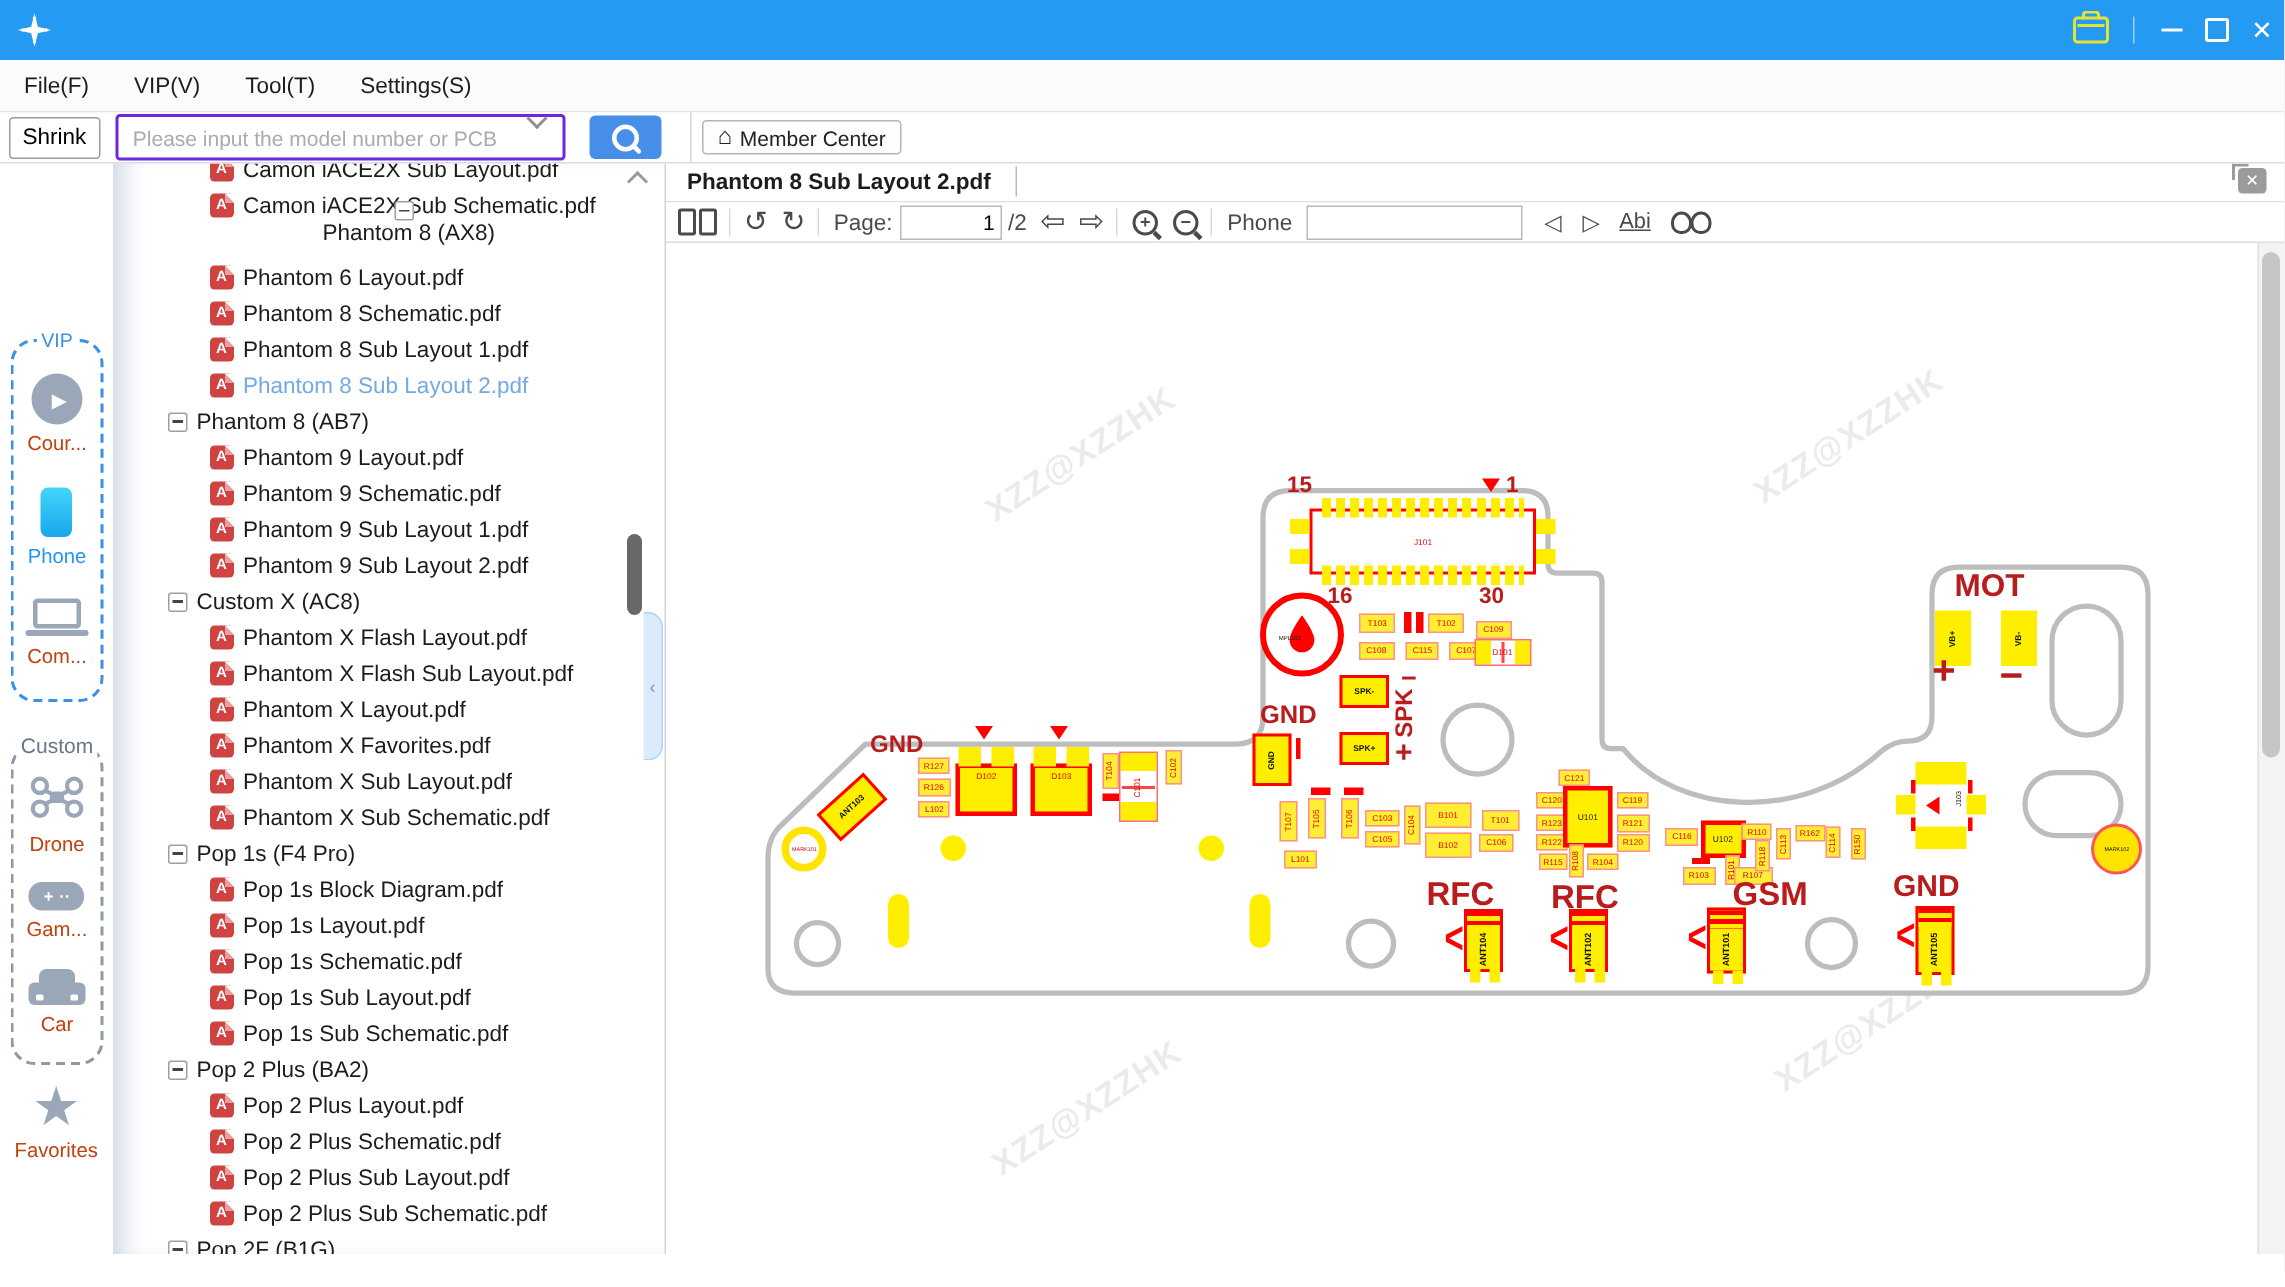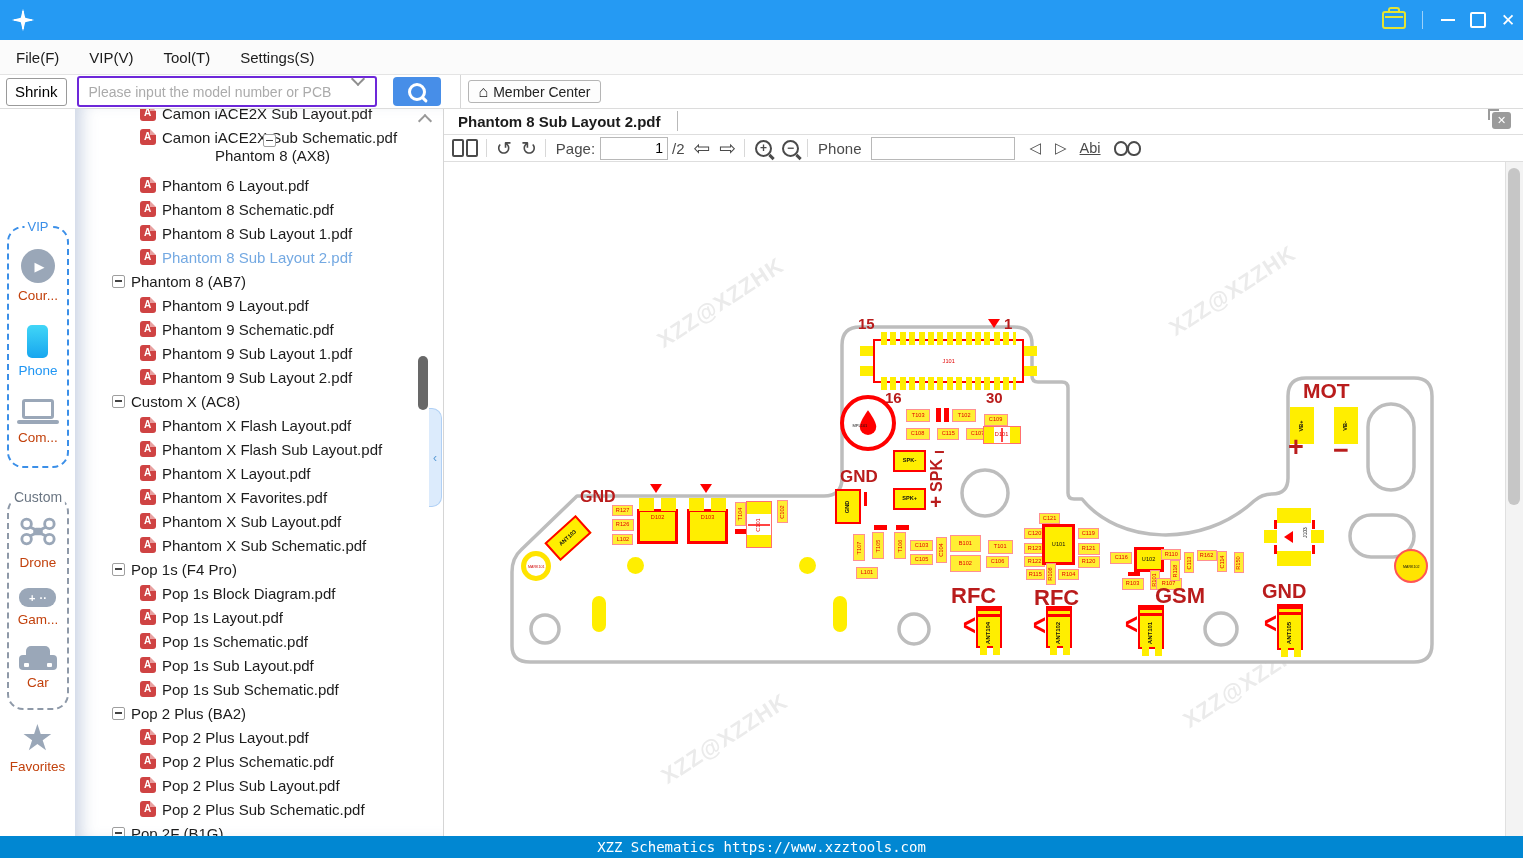--- a/index.html
+++ b/index.html
@@ -785,17 +785,14 @@
     <span class="binoc">
         <i></i>
         <i></i>
       </span>
   </div>
 
   <div class="vscroll">
     <span class="vthumb"></span>
   </div>
 
-  <div class="statusbar">
-    <span>XZZ Schematics https://www.xzztools.com</span>
-  </div>
 
 </div>
 
 </body></html>

